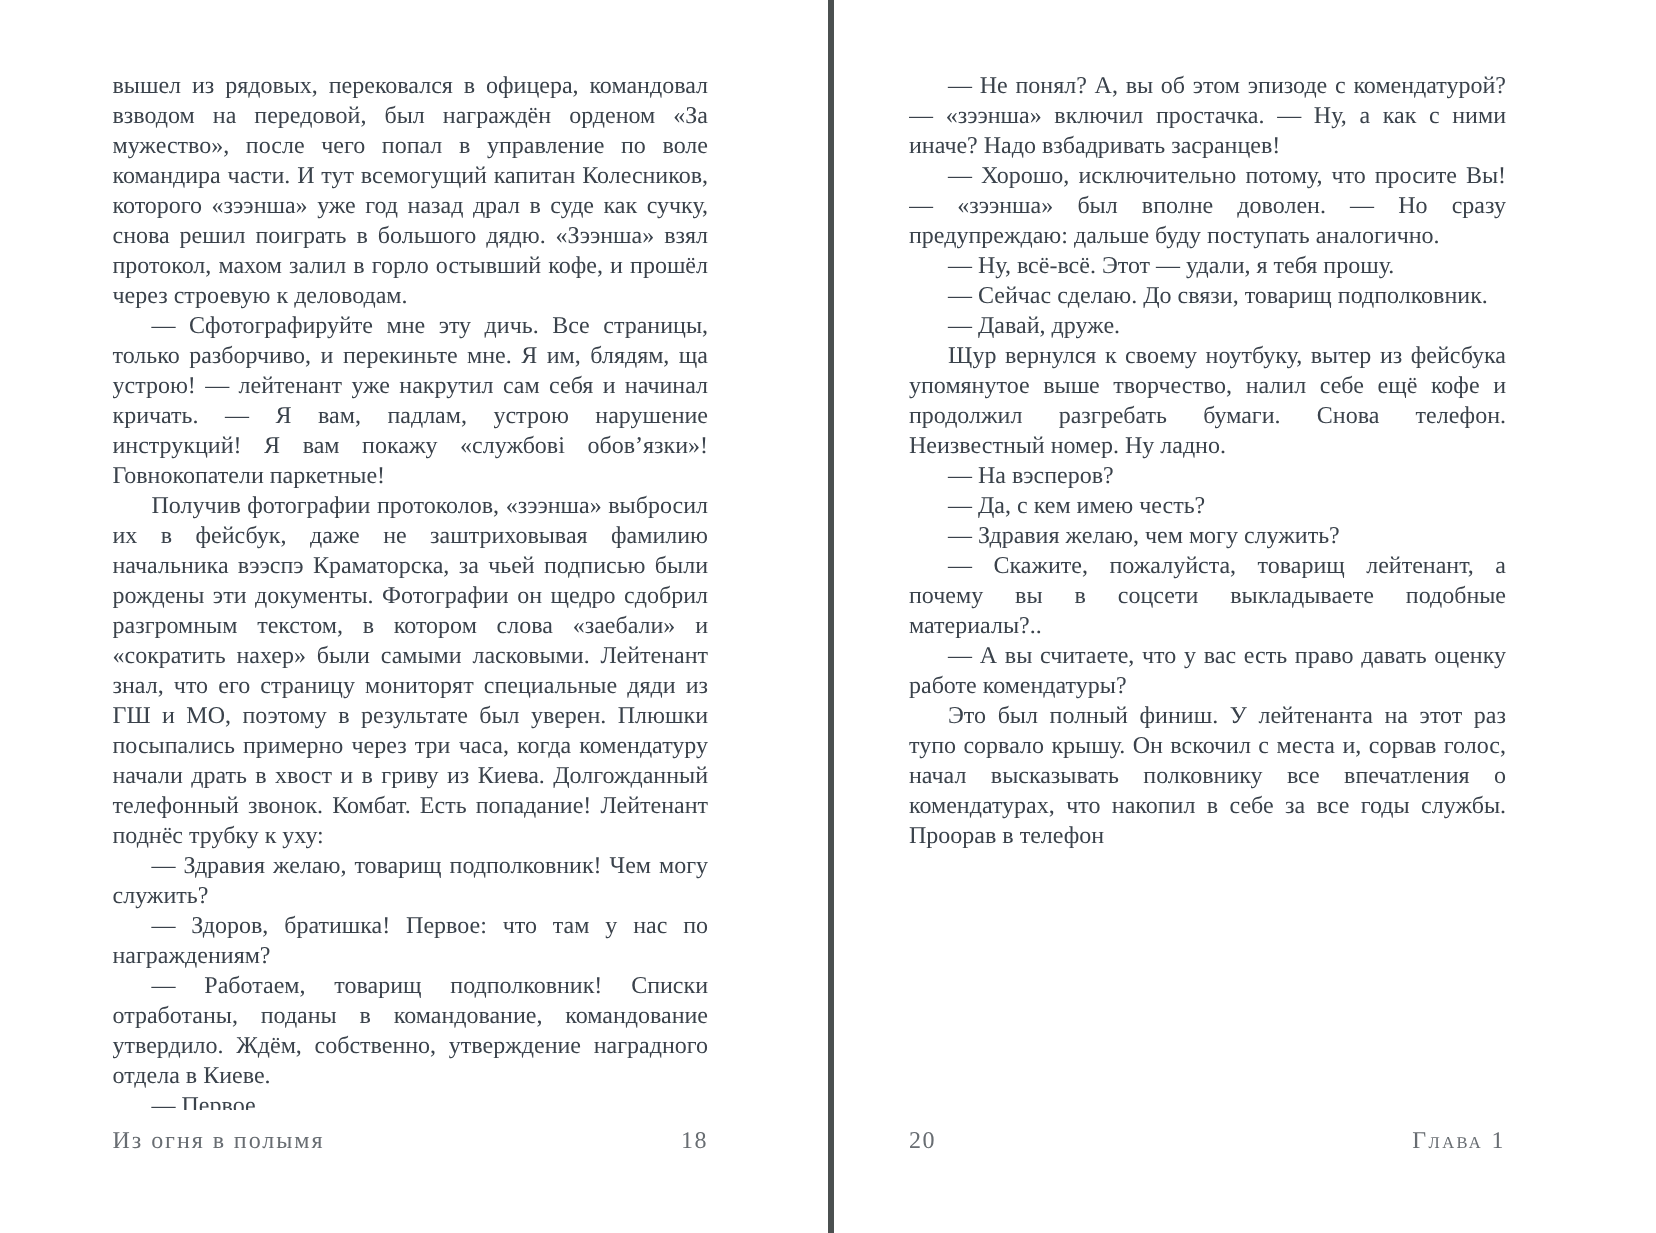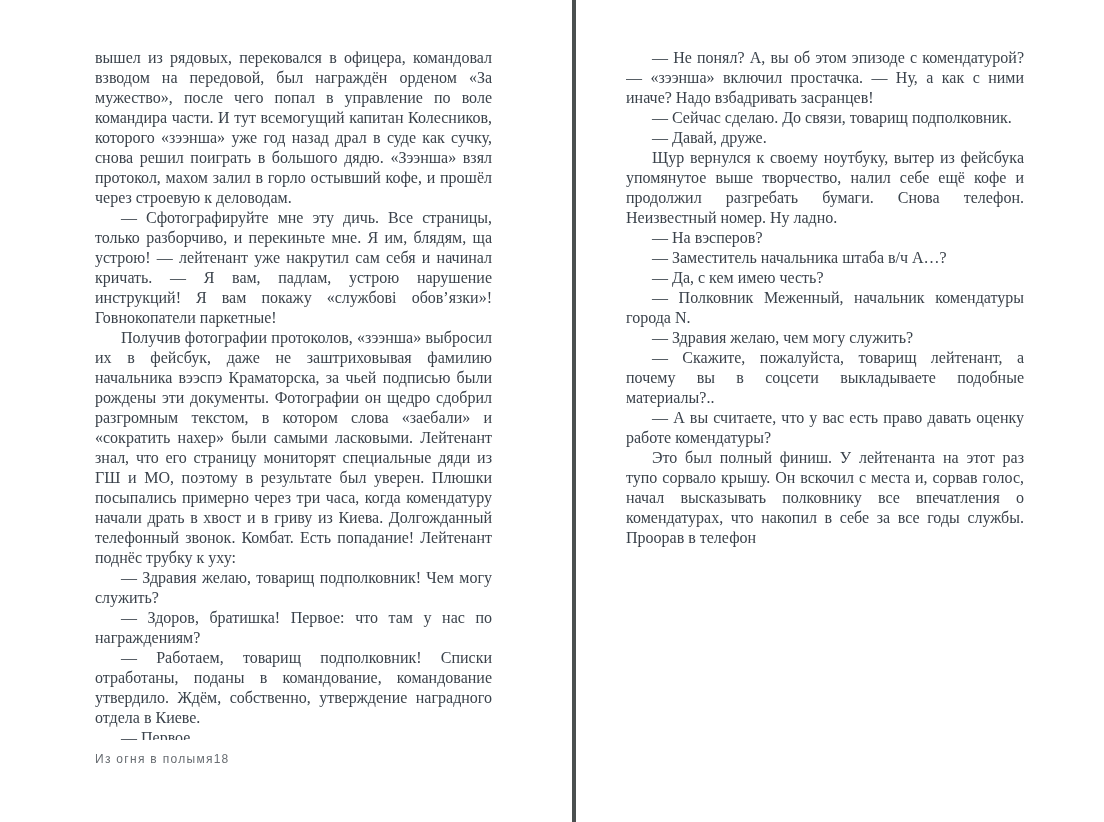--- a/index.html
+++ b/index.html
@@ -9,21 +9,20 @@
     height: 822px;
     overflow: hidden;
     background: var(--background, #ffffff);
   }
   .spread {
     position: relative;
     width: 931px;
     height: 822px;
     font-family: "Liberation Serif", "DejaVu Serif", serif;
     color: var(--text, #3a424b);
-    margin-left: 20px;
   }
   .divider {
     position: absolute;
     left: 552px;
     top: 0;
     width: 4px;
     height: 822px;
     background: var(--divider, #4b5050);
   }
   .page {
@@ -51,24 +50,24 @@
   }
   .page-body p.indent {
     text-indent: 26px;
   }
   .page-footer {
     position: absolute;
     top: 752px;
     left: 0;
     right: 0;
     display: flex;
-    justify-content: flex-start;
+    justify-content: space-between;
     align-items: baseline;
-    font-family: Liberation Sans, sans-serif;
-    font-size: 12px;
+    font-family: Liberation Serif, serif;
+    font-size: 16px;
     letter-spacing: 1.3px;
     color: var(--footer, #686d72);
   }
   .chapter-label {
     font-variant: small-caps;
     letter-spacing: 1.6px;
   }
   .page-number {
     letter-spacing: 1px;
   }
@@ -92,27 +91,31 @@
       <span class="running-title">Из огня в полымя</span>
       <span class="page-number">18</span>
     </footer>
   </section>
 
   <div class="divider"></div>
 
   <section class="page right">
     <div class="page-body">
         <p class="indent">— Не понял? А, вы об этом эпизоде с комендатурой? — «зээнша» включил простачка. — Ну, а как с ними иначе? Надо взбадривать засранцев!</p>
+        <p class="indent">— Хорошо, исключительно потому, что просите Вы! — «зээнша» был вполне доволен. — Но сразу предупреждаю: дальше буду поступать аналогично.</p>
+        <p class="indent">— Ну, всё-всё. Этот — удали, я тебя прошу.</p>
         <p class="indent">— Сейчас сделаю. До связи, товарищ подполковник.</p>
         <p class="indent">— Давай, друже.</p>
         <p class="indent">Щур вернулся к своему ноутбуку, вытер из фейсбука упомянутое выше творчество, налил себе ещё кофе и продолжил разгребать бумаги. Снова телефон. Неизвестный номер. Ну ладно.</p>
         <p class="indent">— На вэсперов?</p>
-        <p class="indent">— Заместитель начальника штаба в/ч А…?</p>
         <p class="indent">— Да, с кем имею честь?</p>
-        <p class="indent">— Полковник Меженный, начальник комендатуры города N.</p>
         <p class="indent">— Здравия желаю, чем могу служить?</p>
         <p class="indent">— Скажите, пожалуйста, товарищ лейтенант, а почему вы в соцсети выкладываете подобные материалы?..</p>
         <p class="indent">— А вы считаете, что у вас есть право давать оценку работе комендатуры?</p>
         <p class="indent">Это был полный финиш. У лейтенанта на этот раз тупо сорвало крышу. Он вскочил с места и, сорвав голос, начал высказывать полковнику все впечатления о комендатурах, что накопил в себе за все годы службы. Проорав в телефон</p>
       </div>
+    <footer class="page-footer">
+      <span class="page-number">20</span>
+      <span class="chapter-label">Глава 1</span>
+    </footer>
   </section>
 
 </div>
 
 </body></html>

